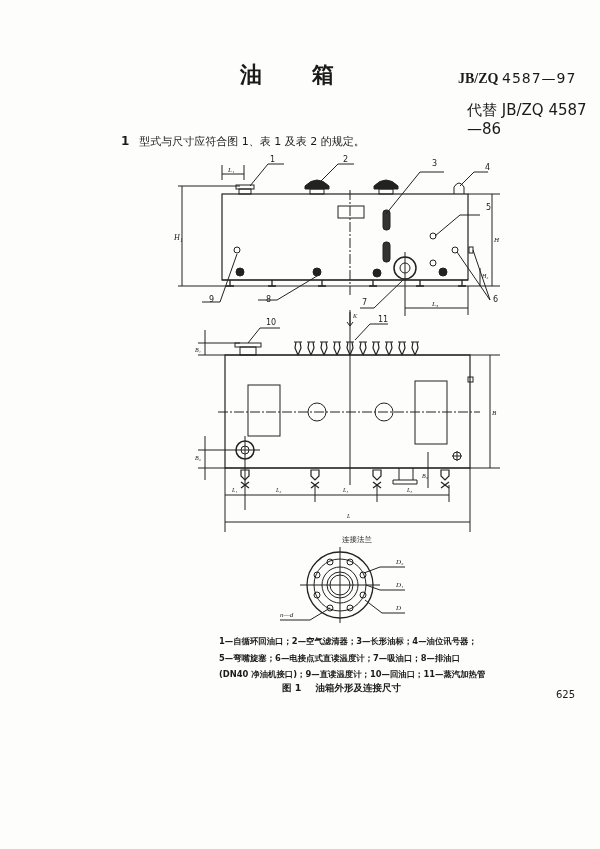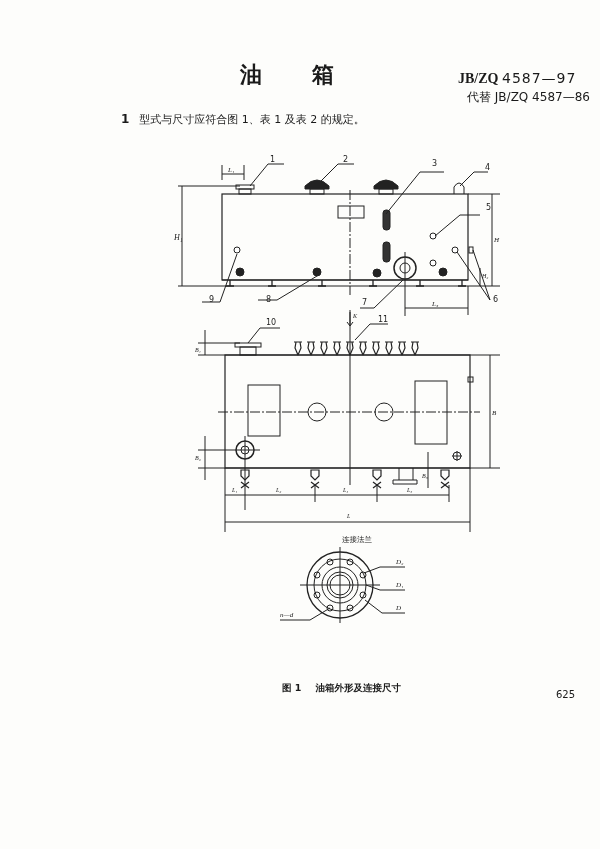--- a/index.html
+++ b/index.html
@@ -3,22 +3,22 @@
   <meta charset="utf-8">
   <style>
     html, body { margin:0; padding:0; background:#fdfdfb; }
     body { width:600px; height:849px; position:relative; overflow:hidden;
       font-family:"DejaVu Serif", serif; color:#1a1a1a; }
     .abs { position:absolute; }
     .title { left:240px; top:60px; font-size:22px; font-weight:bold; letter-spacing:2px; font-family:"DejaVu Sans", sans-serif; }
     .title .c2 { margin-left:48px; }
     .std { left:458px; top:70px; font-size:14px; font-weight:bold; font-family:"Liberation Serif", serif; }
     .std .num { font-family:"DejaVu Sans", sans-serif; font-weight:normal; letter-spacing:1px;margin-top:44px; }
-    .replace { left:467px; top:89px; font-size:12px; font-family:"DejaVu Sans", sans-serif; }
-    .clause { left:121px; top:112px; font-size:11px; font-family:"DejaVu Sans", sans-serif; }
+    .replace { left:467px; top:101px; font-size:15px; font-family:"DejaVu Sans", sans-serif; }
+    .clause { left:121px; top:134px; font-size:11px; font-family:"DejaVu Sans", sans-serif; }
     .clause .n { font-weight:bold; margin-right:10px; font-size:12px; }
     .fig { left:160px; top:150px; }
     .flange-title { left:330px; top:535px; font-size:7.5px; font-family:"DejaVu Sans", sans-serif;margin-left:12px; }
     .legend { left:219px; top:633px; font-size:8.4px; line-height:16.5px; font-family:"DejaVu Sans", sans-serif; font-weight:bold; width:300px; }
     .caption { left:282px; top:682px; font-size:9.5px; font-family:"DejaVu Sans", sans-serif; font-weight:bold; }
     .caption .lbl { margin-right:14px; }
     .page { left:528px; top:689px; font-size:10px; font-family:"DejaVu Sans", sans-serif;margin-left:28px; }
     svg text { font-family:"Liberation Serif", serif; font-style:italic; }
     svg text.num { font-style:normal; font-family:"DejaVu Sans", sans-serif; }
   </style>
@@ -233,19 +233,22 @@
     <path d="M50 63 L30 75 H0"></path>
   <g stroke="none" fill="#222" font-size="7" font-style="italic" font-family="Liberation Serif, serif">
     <text x="116" y="19">D₂</text>
     <text x="116" y="42">D₁</text>
     <text x="116" y="65">D</text>
     <text x="0" y="72">n—d</text>
   </g>
 </svg>
 
 <div class="abs legend">
+  <div>1—自循环回油口；2—空气滤清器；3—长形油标；4—油位讯号器；</div>
+  <div>5—弯嘴旋塞；6—电接点式直读温度计；7—吸油口；8—排油口</div>
+  <div>(DN40 净油机接口)；9—直读温度计；10—回油口；11—蒸汽加热管</div>
 </div>
 
 <div class="abs caption">
   <span class="lbl">图 1</span><span>油箱外形及连接尺寸</span>
 </div>
 
 <div class="abs page">625</div>
 
 </body></html>

